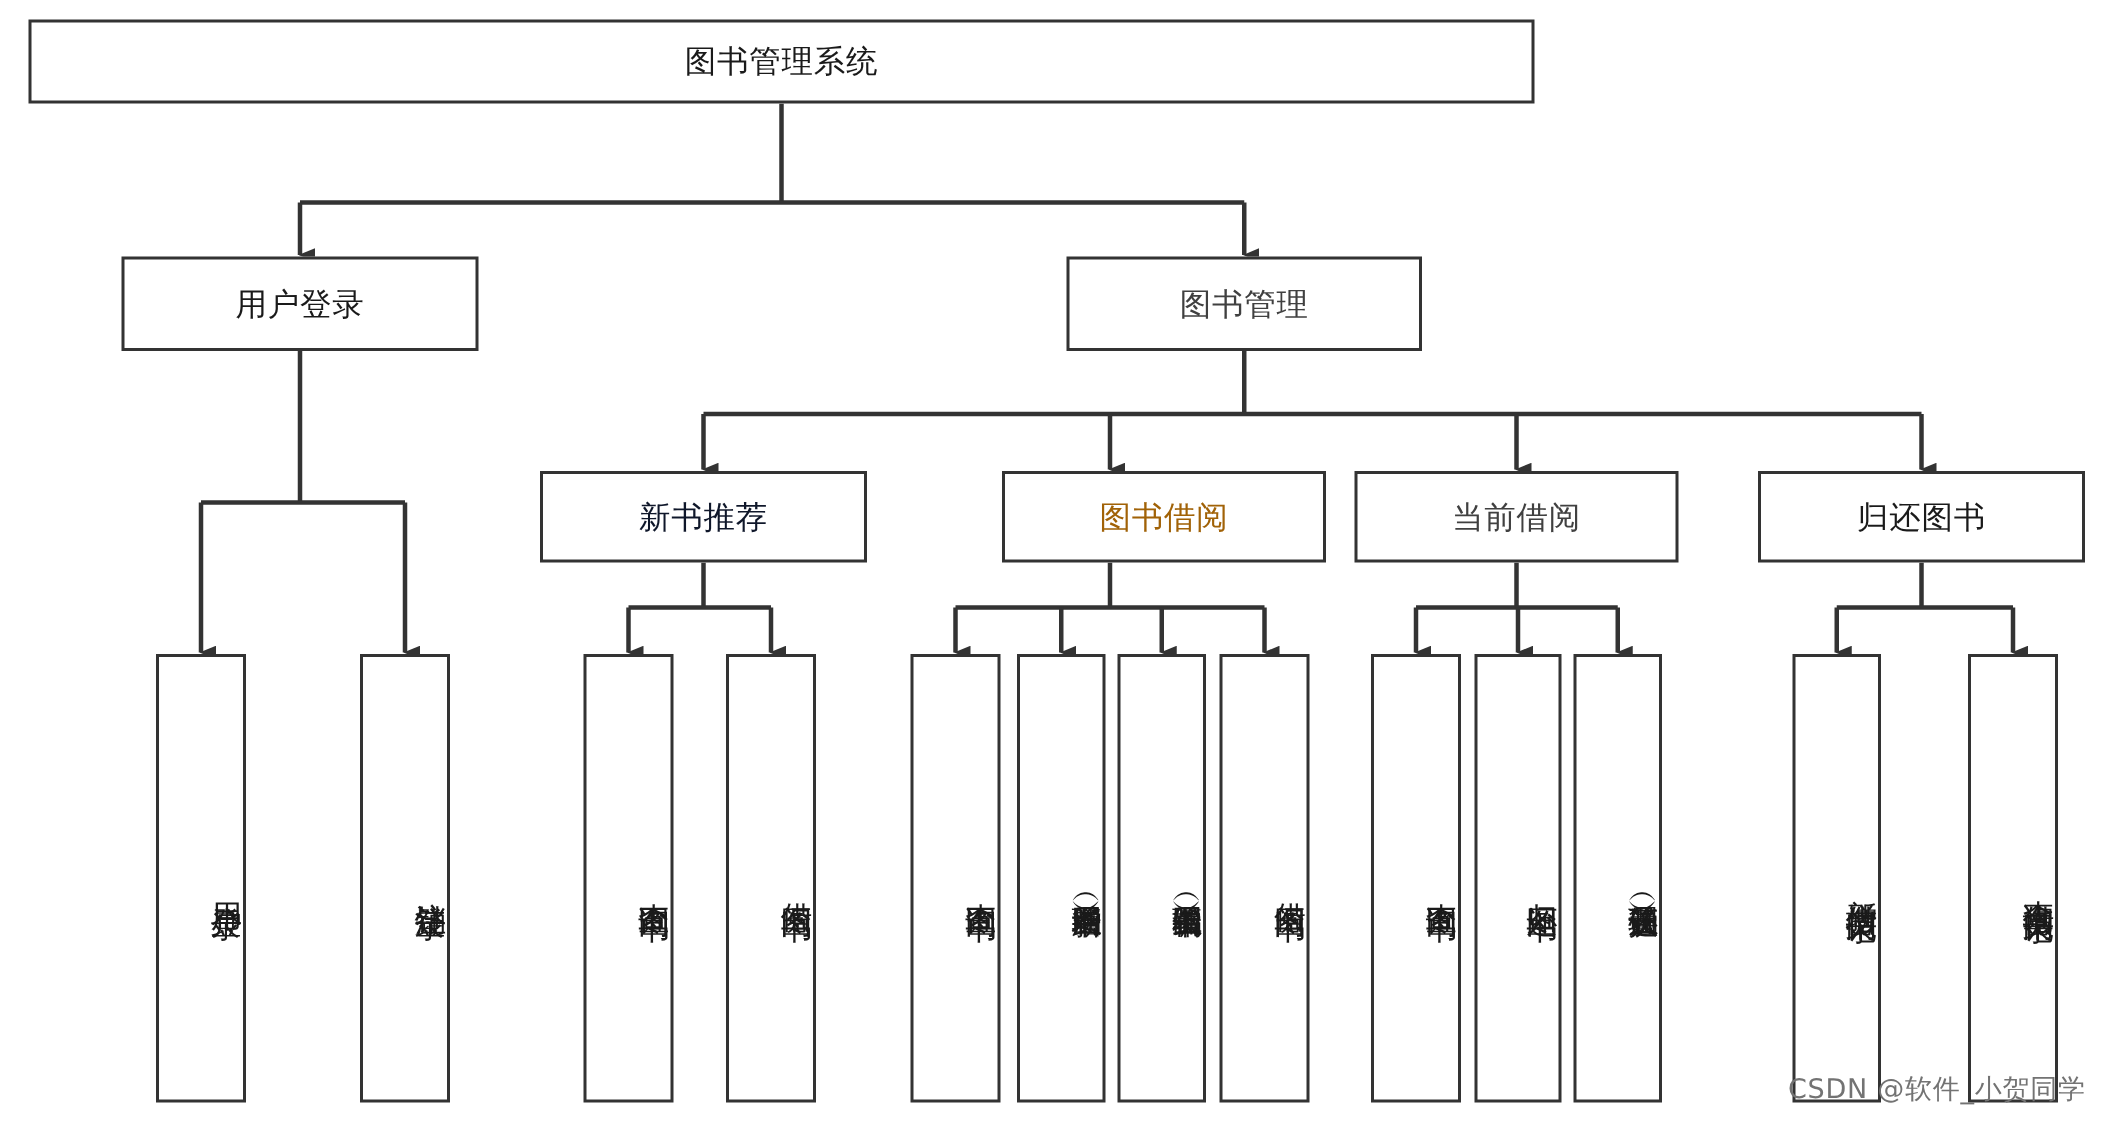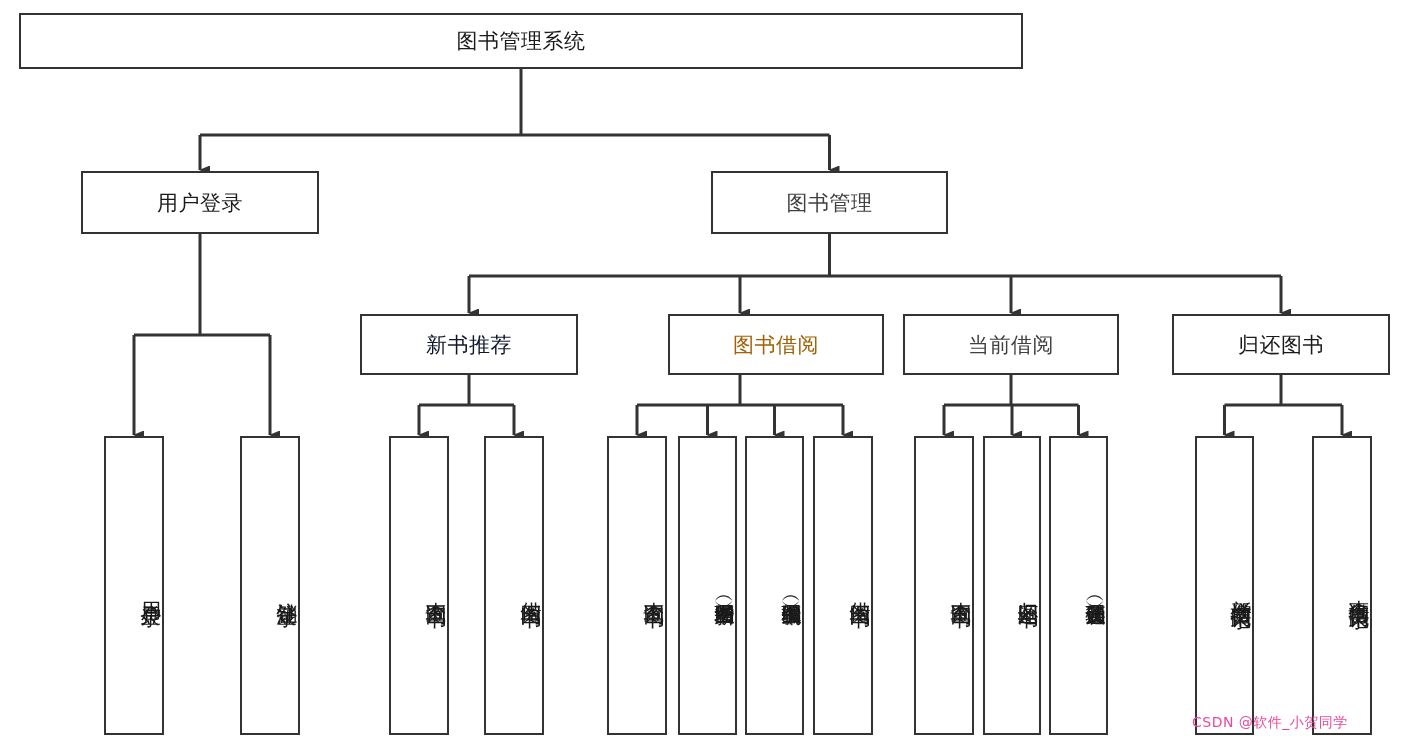--- a/index.html
+++ b/index.html
@@ -53,22 +53,22 @@
     font-size: 20px;
     letter-spacing: 0px;
   }
   .node .lbl {
     display: block;
   }
   .watermark {
     position: absolute;
     left: 1192px;
     top: 714px;
-    font-size: 14px;
-    color: #ec4899;
+    font-size: 18px;
+    color: #737373;
     white-space: nowrap;
     letter-spacing: 0.5px;
   }
 </style>
 </head>
 <body>
 
 <div id="canvas">
   <svg id="edges" viewBox="0 0 1405 747">
     <defs>

